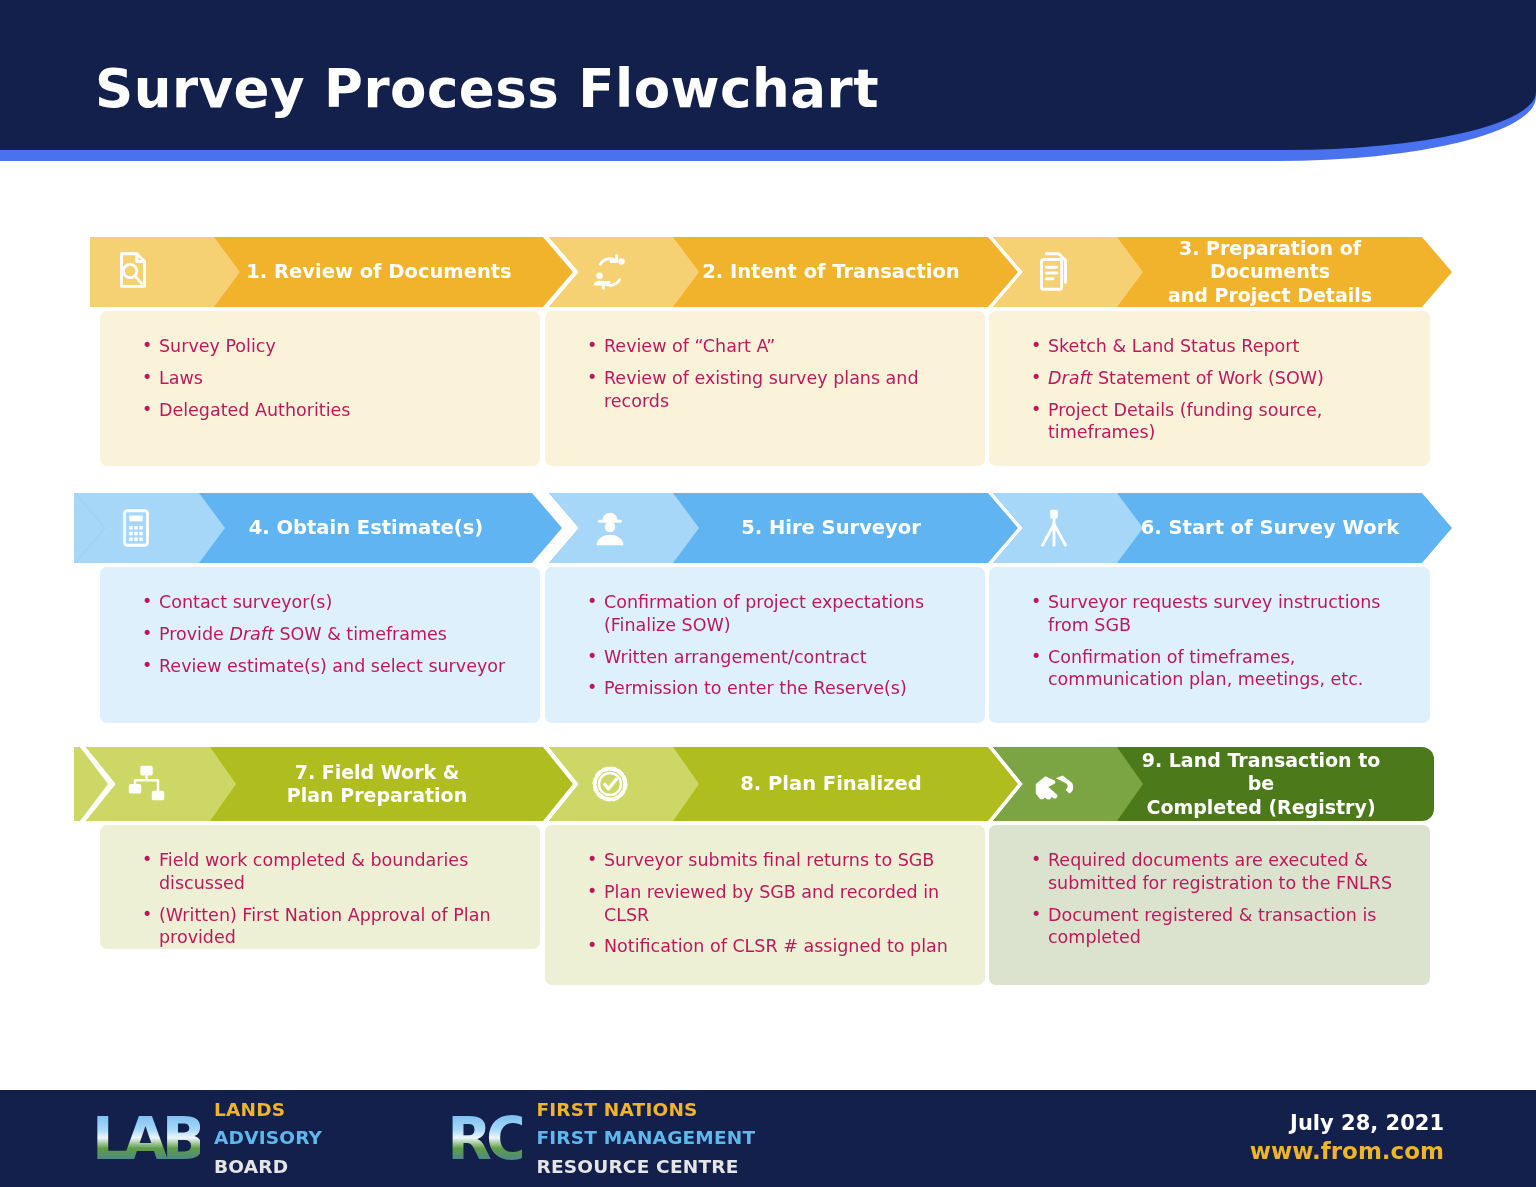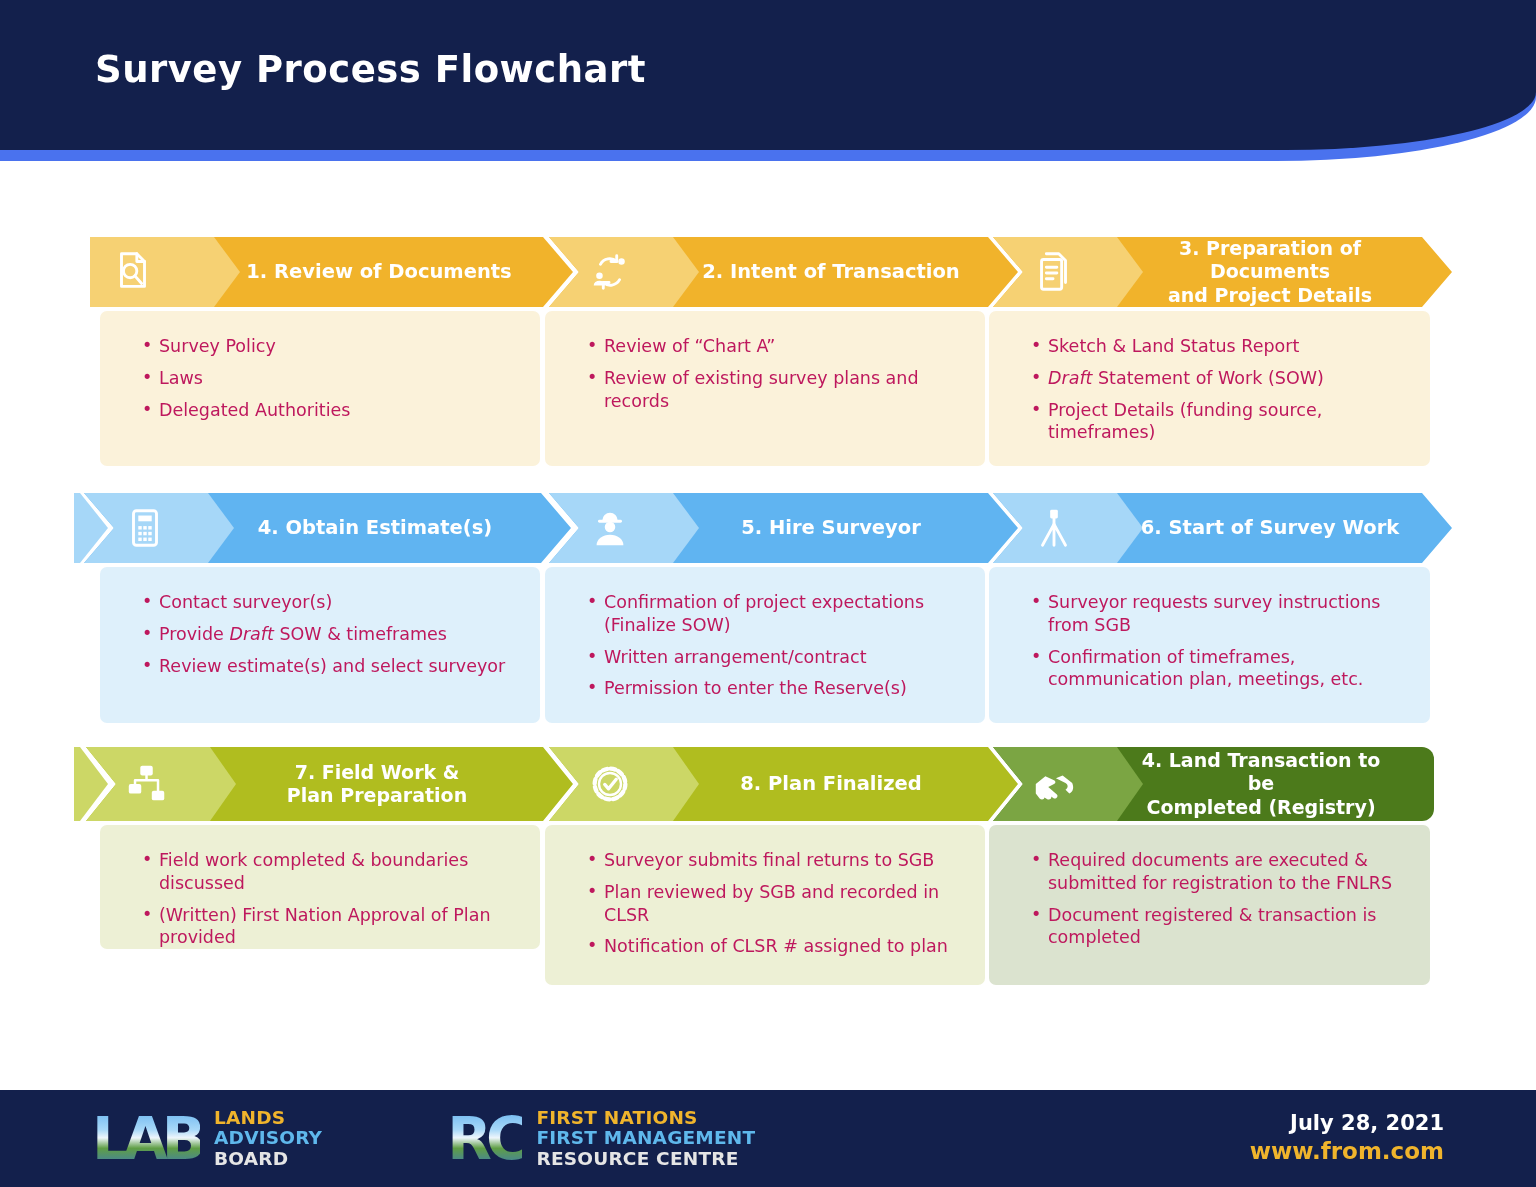--- a/index.html
+++ b/index.html
@@ -4,22 +4,22 @@
 <style>
   html,body{margin:0;padding:0;background:#e8e8e8;}
   .page{position:relative;width:1536px;height:1187px;background:#ffffff;overflow:hidden;
         font-family:"DejaVu Sans","Liberation Sans",sans-serif;}
 
   
   .hdr-stripe{position:absolute;top:0;left:0;width:100%;height:161px;background:#4a72ee;
               border-bottom-right-radius:260px 64px;}
   .hdr-band{position:absolute;top:0;left:0;width:100%;height:150px;background:#13204c;
             border-bottom-right-radius:250px 58px;}
-  .hdr-title{position:absolute;left:95px;top:48px;margin:0;color:#ffffff;
-             font-size:37px;font-weight:700;letter-spacing:0.5px;}
+  .hdr-title{position:absolute;left:95px;top:58px;margin:0;color:#ffffff;
+             font-size:53px;font-weight:700;letter-spacing:0.5px;}
 
   
   .banner{position:absolute;height:70px;background:var(--main);}
   .r3banner{height:74px;}
   .shape-start{clip-path:polygon(0 0,calc(100% - 30px) 0,100% 50%,calc(100% - 30px) 100%,0 100%);
                border-radius:10px 0 0 10px;}
   .shape-mid{clip-path:polygon(0 0,calc(100% - 30px) 0,100% 50%,calc(100% - 30px) 100%,0 100%,30px 50%);}
   .shape-end{clip-path:polygon(0 0,100% 0,100% 100%,0 100%,30px 50%);border-radius:0 12px 12px 0;}
   .sliver{position:absolute;width:34px;background:var(--seg);
           clip-path:polygon(0 0,6px 0,100% 50%,6px 100%,0 100%);height:70px;}
@@ -48,21 +48,21 @@
   .box em{margin-top:27px;}
 
   
   .footer{position:absolute;left:0;top:1090px;width:100%;height:97px;background:#13204c;
           display:flex;align-items:center;padding:0 92px;box-sizing:border-box;}
   .logo-group{display:flex;align-items:center;gap:14px;}
   .logo-word{font-size:58px;font-weight:800;letter-spacing:-6px;line-height:1;
              background:linear-gradient(180deg,#6db7f0 0%,#a8d8f8 34%,#eef6fc 48%,#5f9e45 66%,#3c7ab8 100%);
              -webkit-background-clip:text;background-clip:text;color:transparent;}
   .logo-lines{display:flex;flex-direction:column;line-height:1.1;font-weight:800;
-              font-size:18.5px;letter-spacing:0.2px;}
+              font-size:18.5px;letter-spacing:0.2px;gap:8px;}
   .c-gold{color:#f0b42c;} .c-blue{color:#5fb8ec;} .c-green{color:#e5e5e5;}
   .footer-right{margin-left:auto;text-align:right;line-height:1.3;}
   .f-date{color:#ffffff;font-weight:700;font-size:21px;}
   .f-site{color:#f0b42c;font-weight:700;font-size:23px;}
 
   svg{stroke:#ffffff;stroke-width:3;fill:none;stroke-linecap:round;stroke-linejoin:round;}
   svg .fw{fill:#ffffff;stroke:none;}
   svg .sf{fill:var(--seg);}
 </style>
 </head>
@@ -129,21 +129,21 @@
   </section>
   <section class="box" style="left:989px;top:311px;width:441px;height:155px;background:#fbf2da;">
     <ul>
         <li><span>Sketch &amp; Land Status Report</span></li>
         <li><em>Draft</em><span> Statement of Work (SOW)</span></li>
         <li><span>Project Details (funding source, timeframes)</span></li>
       </ul>
   </section>
 
   <div class="sliver row2" style="left:74px;top:493px;"></div>
-  <div class="banner row2 shape-mid" style="left:84px;top:493px;width:487px;">
+  <div class="banner row2 shape-mid" style="left:75px;top:493px;width:487px;">
     <div class="seg notched">
       <svg viewBox="0 0 48 48">
         <rect x="12" y="6" width="24" height="36" rx="3"></rect>
         <rect class="fw" x="17" y="11" width="14" height="6"></rect>
         <rect class="fw" x="17" y="22" width="3.6" height="3.6"></rect>
           <rect class="fw" x="22.2" y="22" width="3.6" height="3.6"></rect>
           <rect class="fw" x="27.4" y="22" width="3.6" height="3.6"></rect>
         <rect class="fw" x="17" y="28" width="3.6" height="3.6"></rect>
           <rect class="fw" x="22.2" y="28" width="3.6" height="3.6"></rect>
           <rect class="fw" x="27.4" y="28" width="3.6" height="3.6"></rect>
@@ -226,21 +226,21 @@
 
   <div class="banner r3banner row3d shape-end" style="left:993px;top:747px;width:441px;">
     <div class="seg notched">
       <svg viewBox="0 0 48 48">
         <g class="fw">
           <path d="M5 24 l10 -8 9 4 c2 1 2 3 0 4 l-6 3 9 8 c2 2 -1 5 -3 4 l-3 -2 c1 2 -2 4 -4 3 l-3 -2 c0 2 -3 3 -5 1 l-4 -5 z"></path>
           <path d="M43 23 l-10 -8 -7 3 10 5 c3 2 3 5 0 7 l4 4 c4 -2 5 -6 3 -11 z"></path>
         </g>
       </svg>
     </div>
-    <div class="bt two">4. Land Transaction to be
+    <div class="bt two">9. Land Transaction to be
 Completed (Registry)</div>
   </div>
 
   <section class="box" style="left:100px;top:825px;width:440px;height:124px;background:#edf0d5;">
     <ul>
         <li><span>Field work completed &amp; boundaries discussed</span></li>
         <li><span>(Written) First Nation Approval of Plan provided</span></li>
       </ul>
   </section>
   <section class="box" style="left:545px;top:825px;width:440px;height:160px;background:#edf0d5;">

